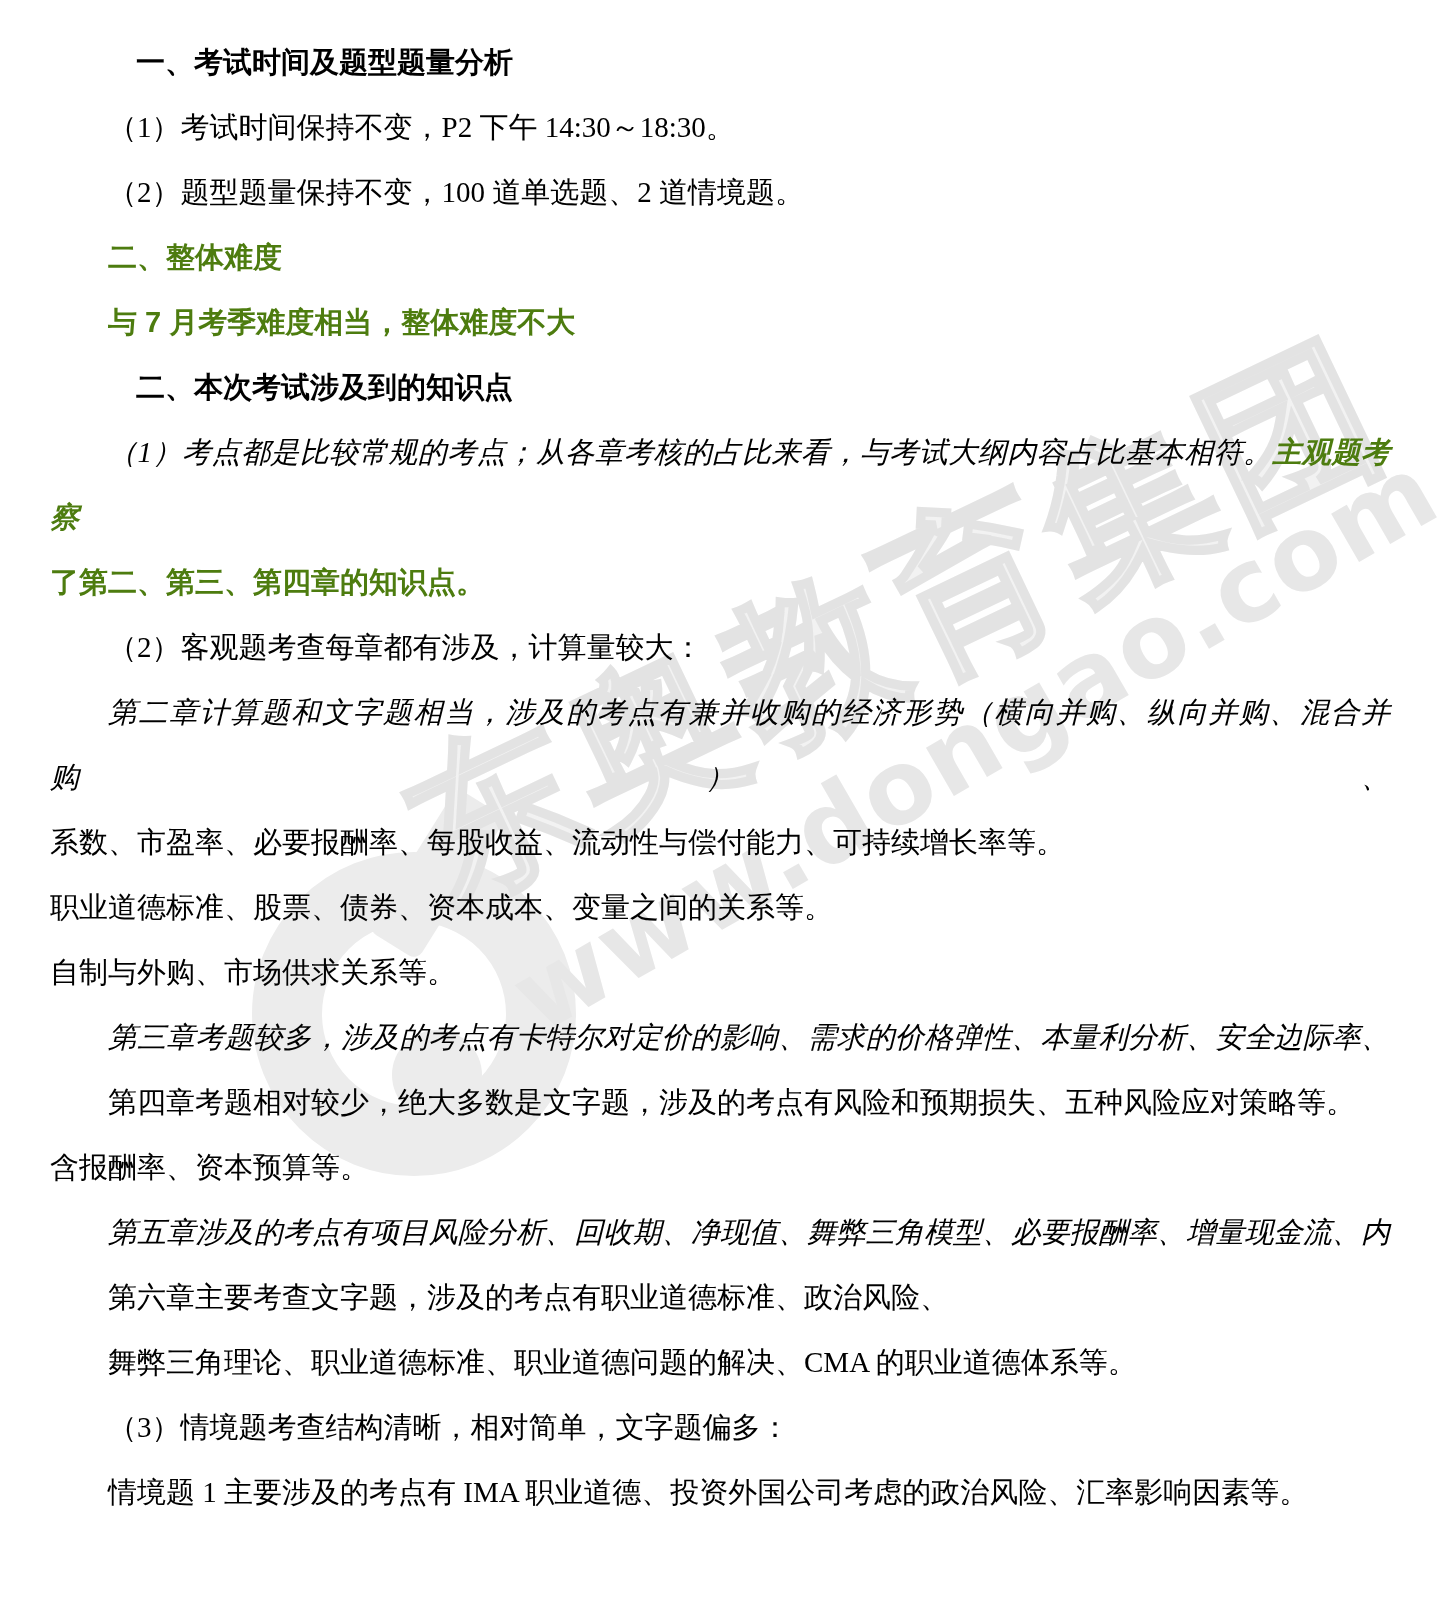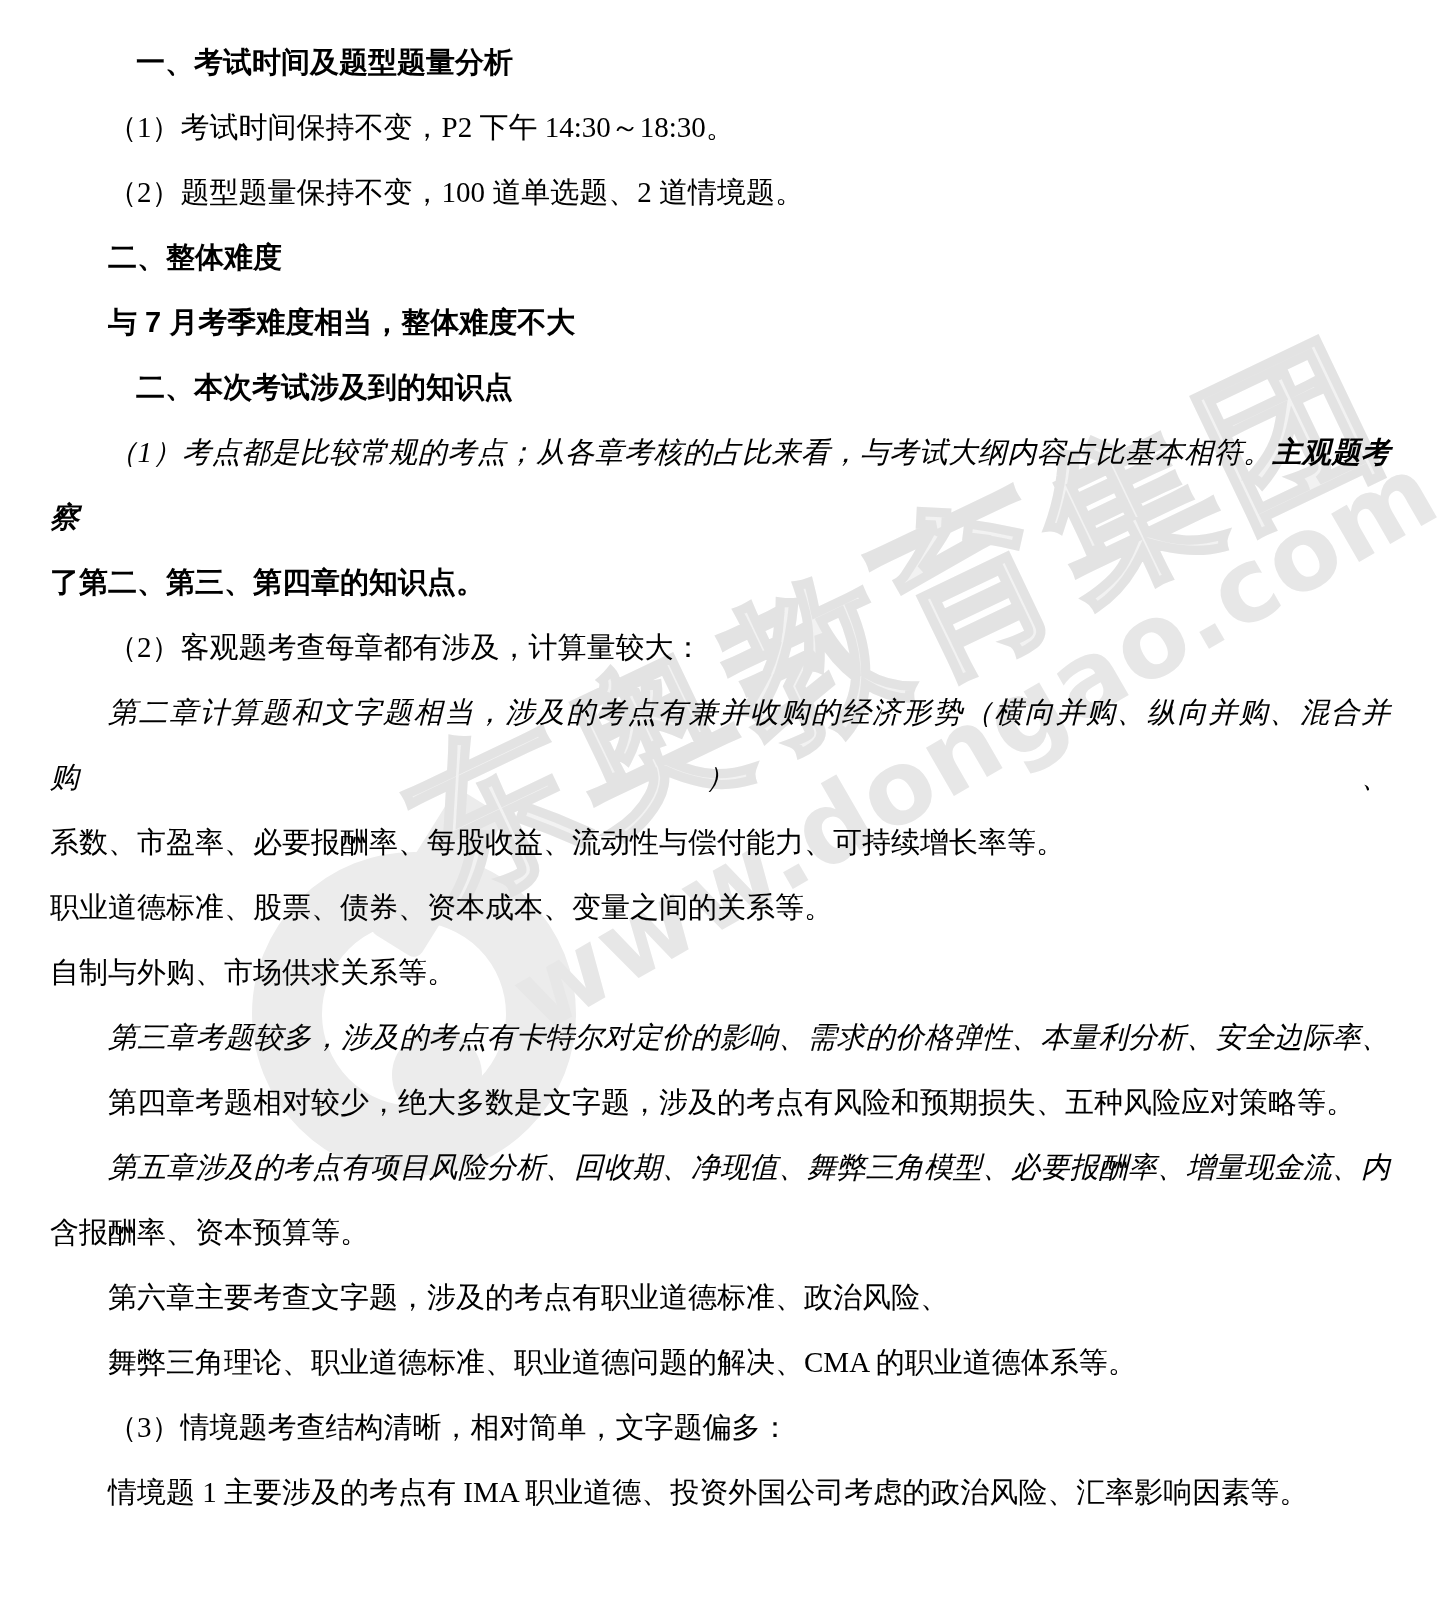--- a/index.html
+++ b/index.html
@@ -69,21 +69,21 @@
   }
   .run-s{  }
   .run-hb{ 
     font-family:"Liberation Sans","DejaVu Sans",sans-serif;
     font-weight:700;
     margin-left:28px;
   }
   .run-hr{ 
     font-family:"Liberation Sans","DejaVu Sans",sans-serif;
     font-weight:700;
-    color:#000000;
+    color:#4d7c0f;
   }
 </style>
 </head>
 <body>
 
 <div class="page">
 
   <div class="watermark">
     <div class="wm-ring"></div>
     <div class="wm-wedge"></div>
@@ -101,22 +101,22 @@
       <div class="line indent"><span class="run-hb">二、本次考试涉及到的知识点</span></div>
       <div class="line indent justify"><span class="run-s">（1）考点都是比较常规的考点；从各章考核的占比来看，与考试大纲内容占比基本相符。</span><span class="run-hr">主观题考察</span></div>
       <div class="line"><span class="run-hr">了第二、第三、第四章的知识点。</span></div>
       <div class="line indent"><span class="run-s">（2）客观题考查每章都有涉及，计算量较大：</span></div>
       <div class="line indent justify"><span class="run-s">第二章计算题和文字题相当，涉及的考点有兼并收购的经济形势（横向并购、纵向并购、混合并购）、</span></div>
       <div class="line"><span class="run-s">系数、市盈率、必要报酬率、每股收益、流动性与偿付能力、可持续增长率等。</span></div>
       <div class="line"><span class="run-s">职业道德标准、股票、债券、资本成本、变量之间的关系等。</span></div>
       <div class="line"><span class="run-s">自制与外购、市场供求关系等。</span></div>
       <div class="line indent justify"><span class="run-s">第三章考题较多，涉及的考点有卡特尔对定价的影响、需求的价格弹性、本量利分析、安全边际率、</span></div>
       <div class="line indent"><span class="run-s">第四章考题相对较少，绝大多数是文字题，涉及的考点有风险和预期损失、五种风险应对策略等。</span></div>
+      <div class="line"><span class="run-s">含报酬率、资本预算等。</span></div>
       <div class="line indent justify"><span class="run-s">第五章涉及的考点有项目风险分析、回收期、净现值、舞弊三角模型、必要报酬率、增量现金流、内</span></div>
-      <div class="line"><span class="run-s">含报酬率、资本预算等。</span></div>
       <div class="line indent"><span class="run-s">第六章主要考查文字题，涉及的考点有职业道德标准、政治风险、</span></div>
       <div class="line indent"><span class="run-s">舞弊三角理论、职业道德标准、职业道德问题的解决、CMA 的职业道德体系等。</span></div>
       <div class="line indent"><span class="run-s">（3）情境题考查结构清晰，相对简单，文字题偏多：</span></div>
       <div class="line indent"><span class="run-s">情境题 1 主要涉及的考点有 IMA 职业道德、投资外国公司考虑的政治风险、汇率影响因素等。</span></div>
       <div class="line indent justify"></div>
     </div>
 
 </div>
 
 </body></html>

